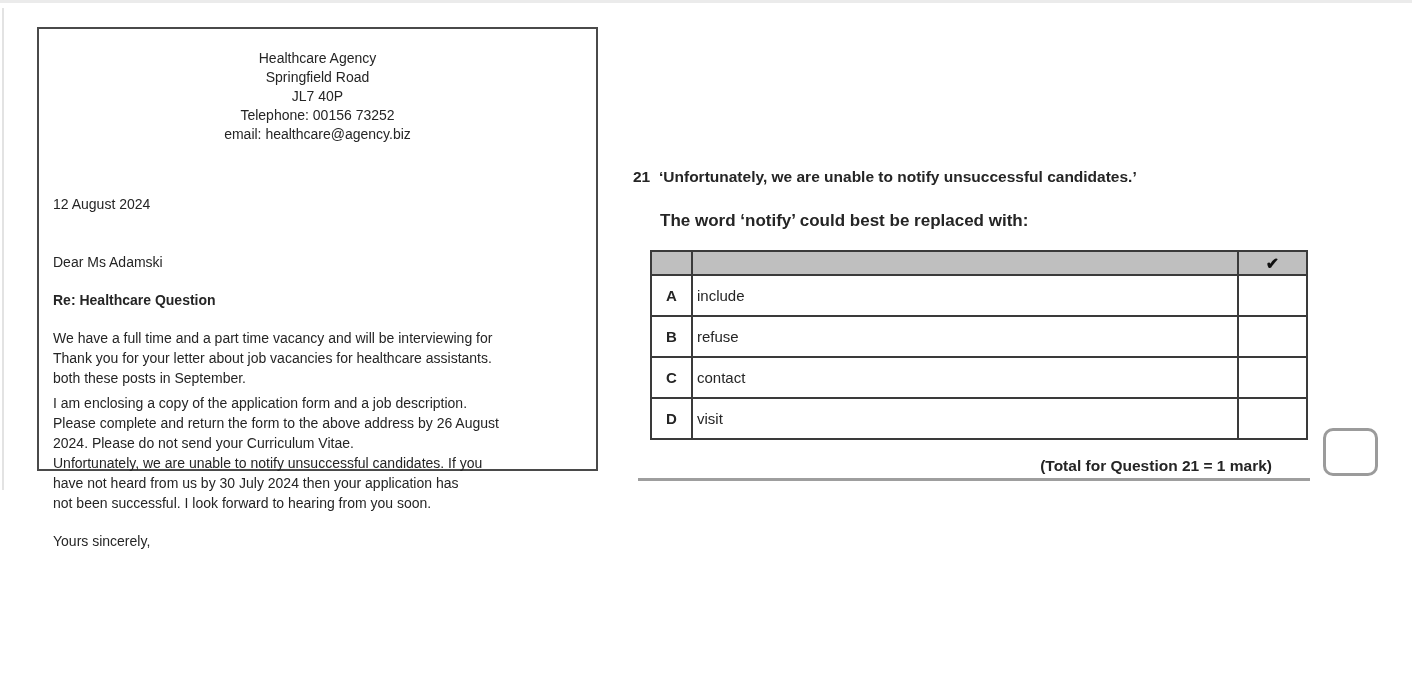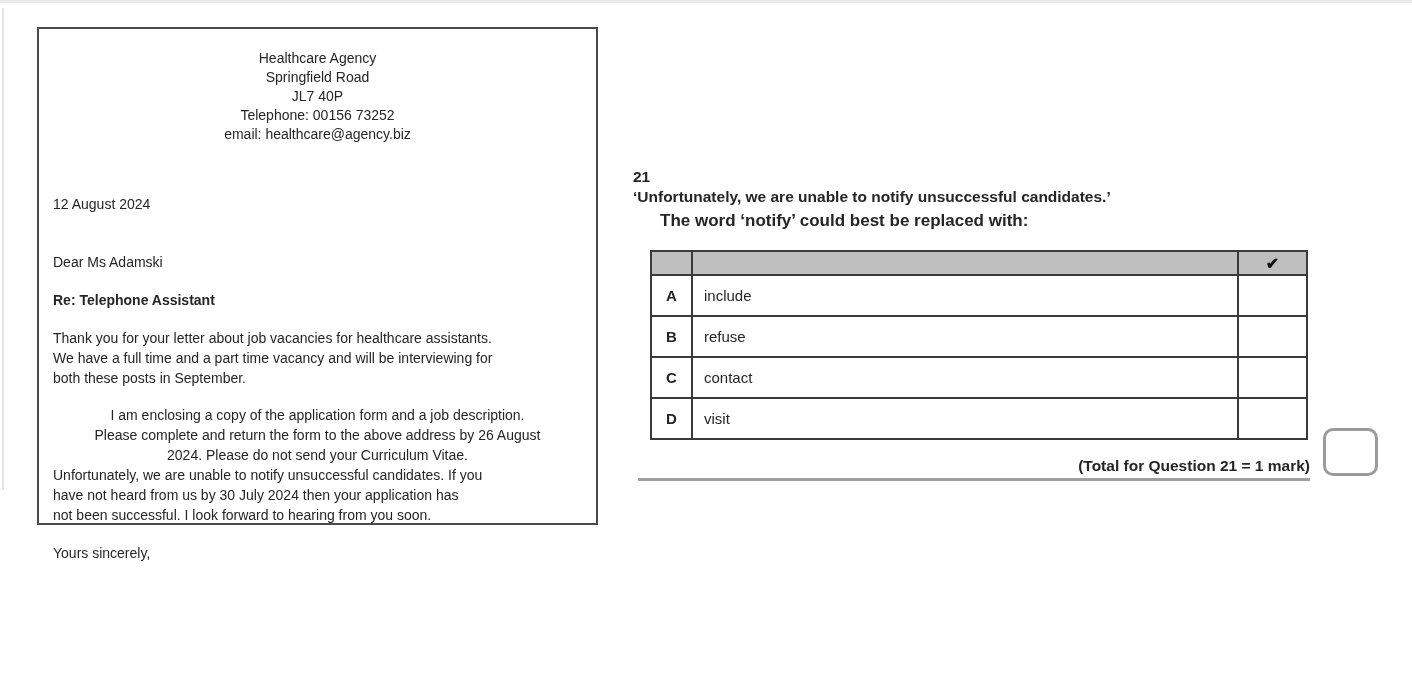--- a/index.html
+++ b/index.html
@@ -18,45 +18,45 @@
     width: 1412px; height: 3px; background: #ebebeb;
   }
   .left-edge-line {
     position: absolute; left: 2px; top: 8px;
     width: 2px; height: 482px; background: #e3e3e3;
   }
 
   
   .letter-box {
     position: absolute; left: 37px; top: 27px;
-    width: 561px; height: 498px;
+    width: 561px; height: 444px;
     border: 2px solid #4a4a4a;
     background: #ffffff;
     padding: 0 14px;
     font-size: 14px; line-height: 20px;
   }
   .letter-header {
     margin-top: 20px;
     text-align: center;
     line-height: 19px;
   }
   .letter-date { margin-top: 50px; }
   .letter-salutation { margin-top: 38px; }
   .letter-subject { margin-top: 18px; font-weight: 700; }
   .letter-para { margin-top: 18px; }
-  .letter-para.p2 { margin-top: 17px; text-align: center; }
+  .letter-para.p2 { margin-top: 5px; }
   .letter-para.p3 { margin-top: 0; }
   .letter-closing { margin-top: 18px; }
   .letter-signature { margin-top: 18px; }
 
   
   .question-row {
     position: absolute; left: 633px; top: 167px;
     width: 700px; display: flex;
-    font-size: 15.5px; line-height: 20px; flex-direction: column;
+    font-size: 15.5px; line-height: 20px;
   }
   .question-number { font-weight: 700; width: 26px; flex: none; }
   .question-quote { font-weight: 600; }
 
   .question-prompt {
     position: absolute; left: 660px; top: 211px;
     font-size: 17px; font-weight: 600;
   }
 
   .answer-table {
@@ -67,26 +67,26 @@
     font-size: 15px;
   }
   .answer-table td {
     border: 2px solid #3a3a3a;
     background: #ffffff;
     vertical-align: middle;
   }
   .answer-table .hdr td { height: 24px; background: #bfbfbf; }
   .answer-table .opt td { height: 41px; }
   .col-letter { width: 41px; text-align: center; font-weight: 700; }
-  .col-word   { padding-left: 11px; }
+  .col-word   { padding-left: 4px; }
   .col-check  { width: 69px; text-align: center; }
   .check-glyph { font-weight: 700; font-size: 16px; color: #111; }
 
   .total-text {
-    position: absolute; left: 633px; top: 457px;
+    position: absolute; left: 595px; top: 457px;
     width: 677px; text-align: right;
     font-size: 15.5px; font-weight: 700;
   }
   .total-rule {
     position: absolute; left: 638px; top: 478px;
     width: 672px; height: 3px; background: #9e9e9e;
   }
 
   .mark-box {
     position: absolute; left: 1323px; top: 428px;
@@ -108,25 +108,25 @@
     <div>Springfield Road</div>
     <div>JL7 40P</div>
     <div>Telephone: 00156 73252</div>
     <div>email: healthcare@agency.biz</div>
   </div>
 
   <div class="letter-date">12 August 2024</div>
 
   <div class="letter-salutation">Dear Ms Adamski</div>
 
-  <div class="letter-subject">Re: Telephone Assistant</div>
+  <div class="letter-subject">Re: Healthcare Question</div>
 
   <div class="letter-para p1">
+    <div>We have a full time and a part time vacancy and will be interviewing for</div>
     <div>Thank you for your letter about job vacancies for healthcare assistants.</div>
-    <div>We have a full time and a part time vacancy and will be interviewing for</div>
     <div>both these posts in September.</div>
   </div>
 
   <div class="letter-para p2">
     <div>I am enclosing a copy of the application form and a job description.</div>
     <div>Please complete and return the form to the above address by 26 August</div>
     <div>2024. Please do not send your Curriculum Vitae.</div>
   </div>
 
   <div class="letter-para p3">

